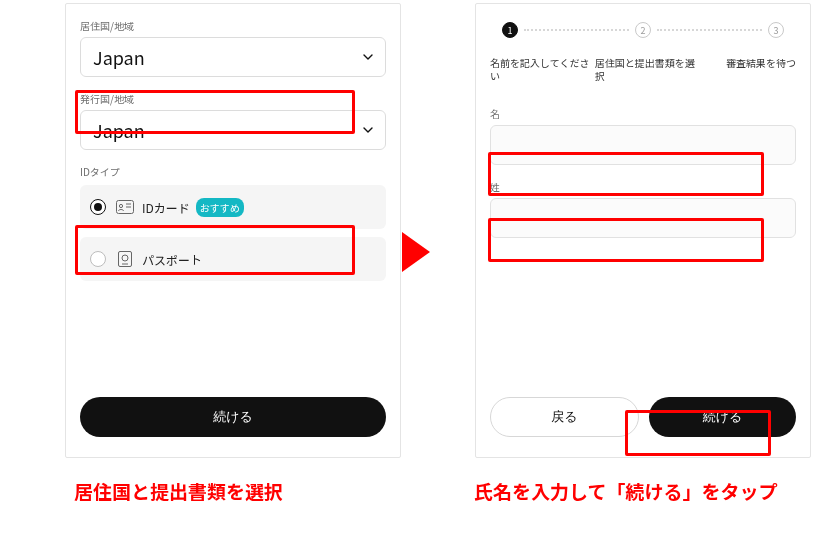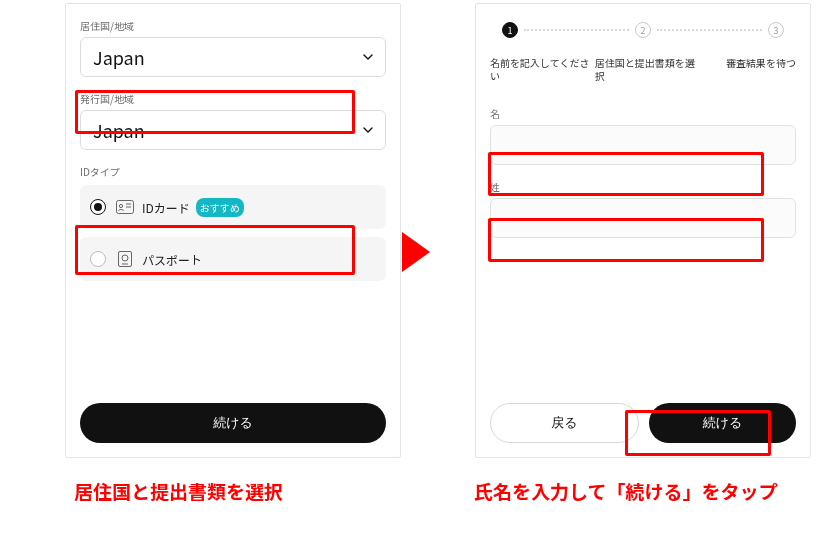--- a/index.html
+++ b/index.html
@@ -97,21 +97,21 @@
     background: #14b8c4;
     color: #fff;
     font-size: 10px;
     padding: 2px 4px;
     border-radius: 8px;
     margin-left: 6px;
   }
 
   .btn-row {
     position: absolute;
-    left: 14px; right: 14px; bottom: 14px;
+    left: 14px; right: 14px; bottom: 20px;
     display: flex;
     gap: 10px;
   }
   .btn {
     flex: 1;
     height: 40px;
     border-radius: 999px;
     display: flex;
     align-items: center;
     justify-content: center;

